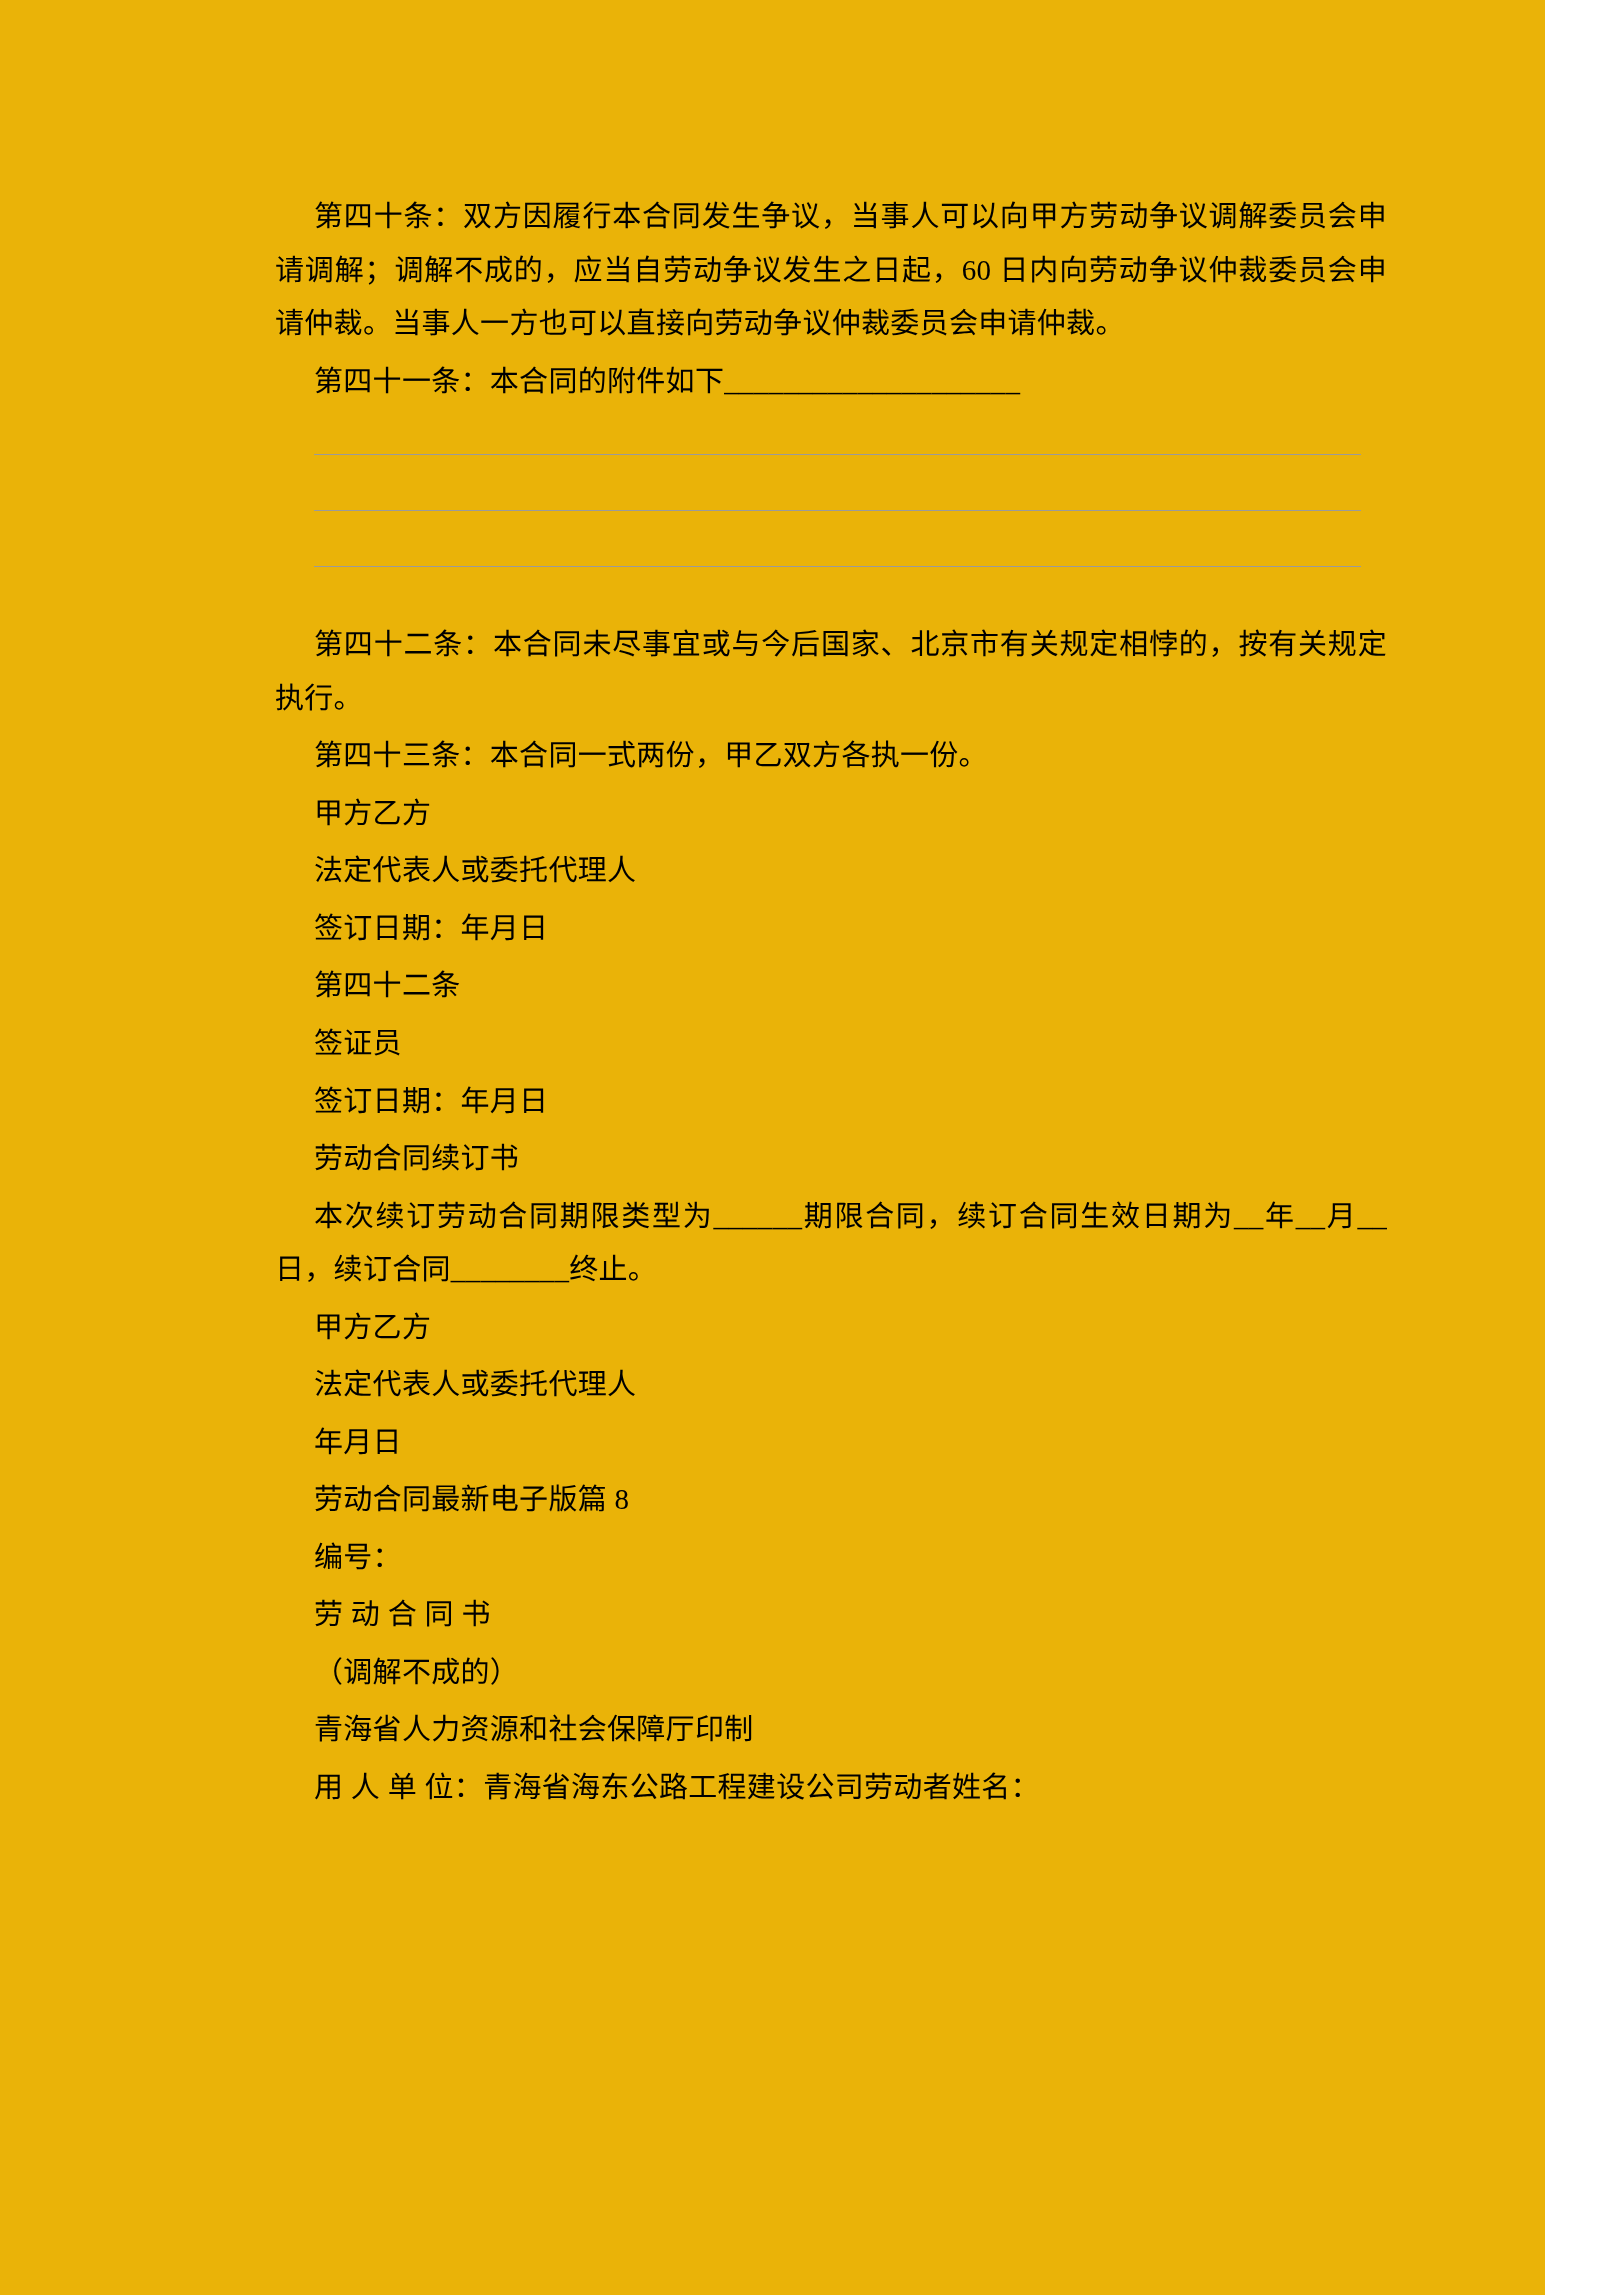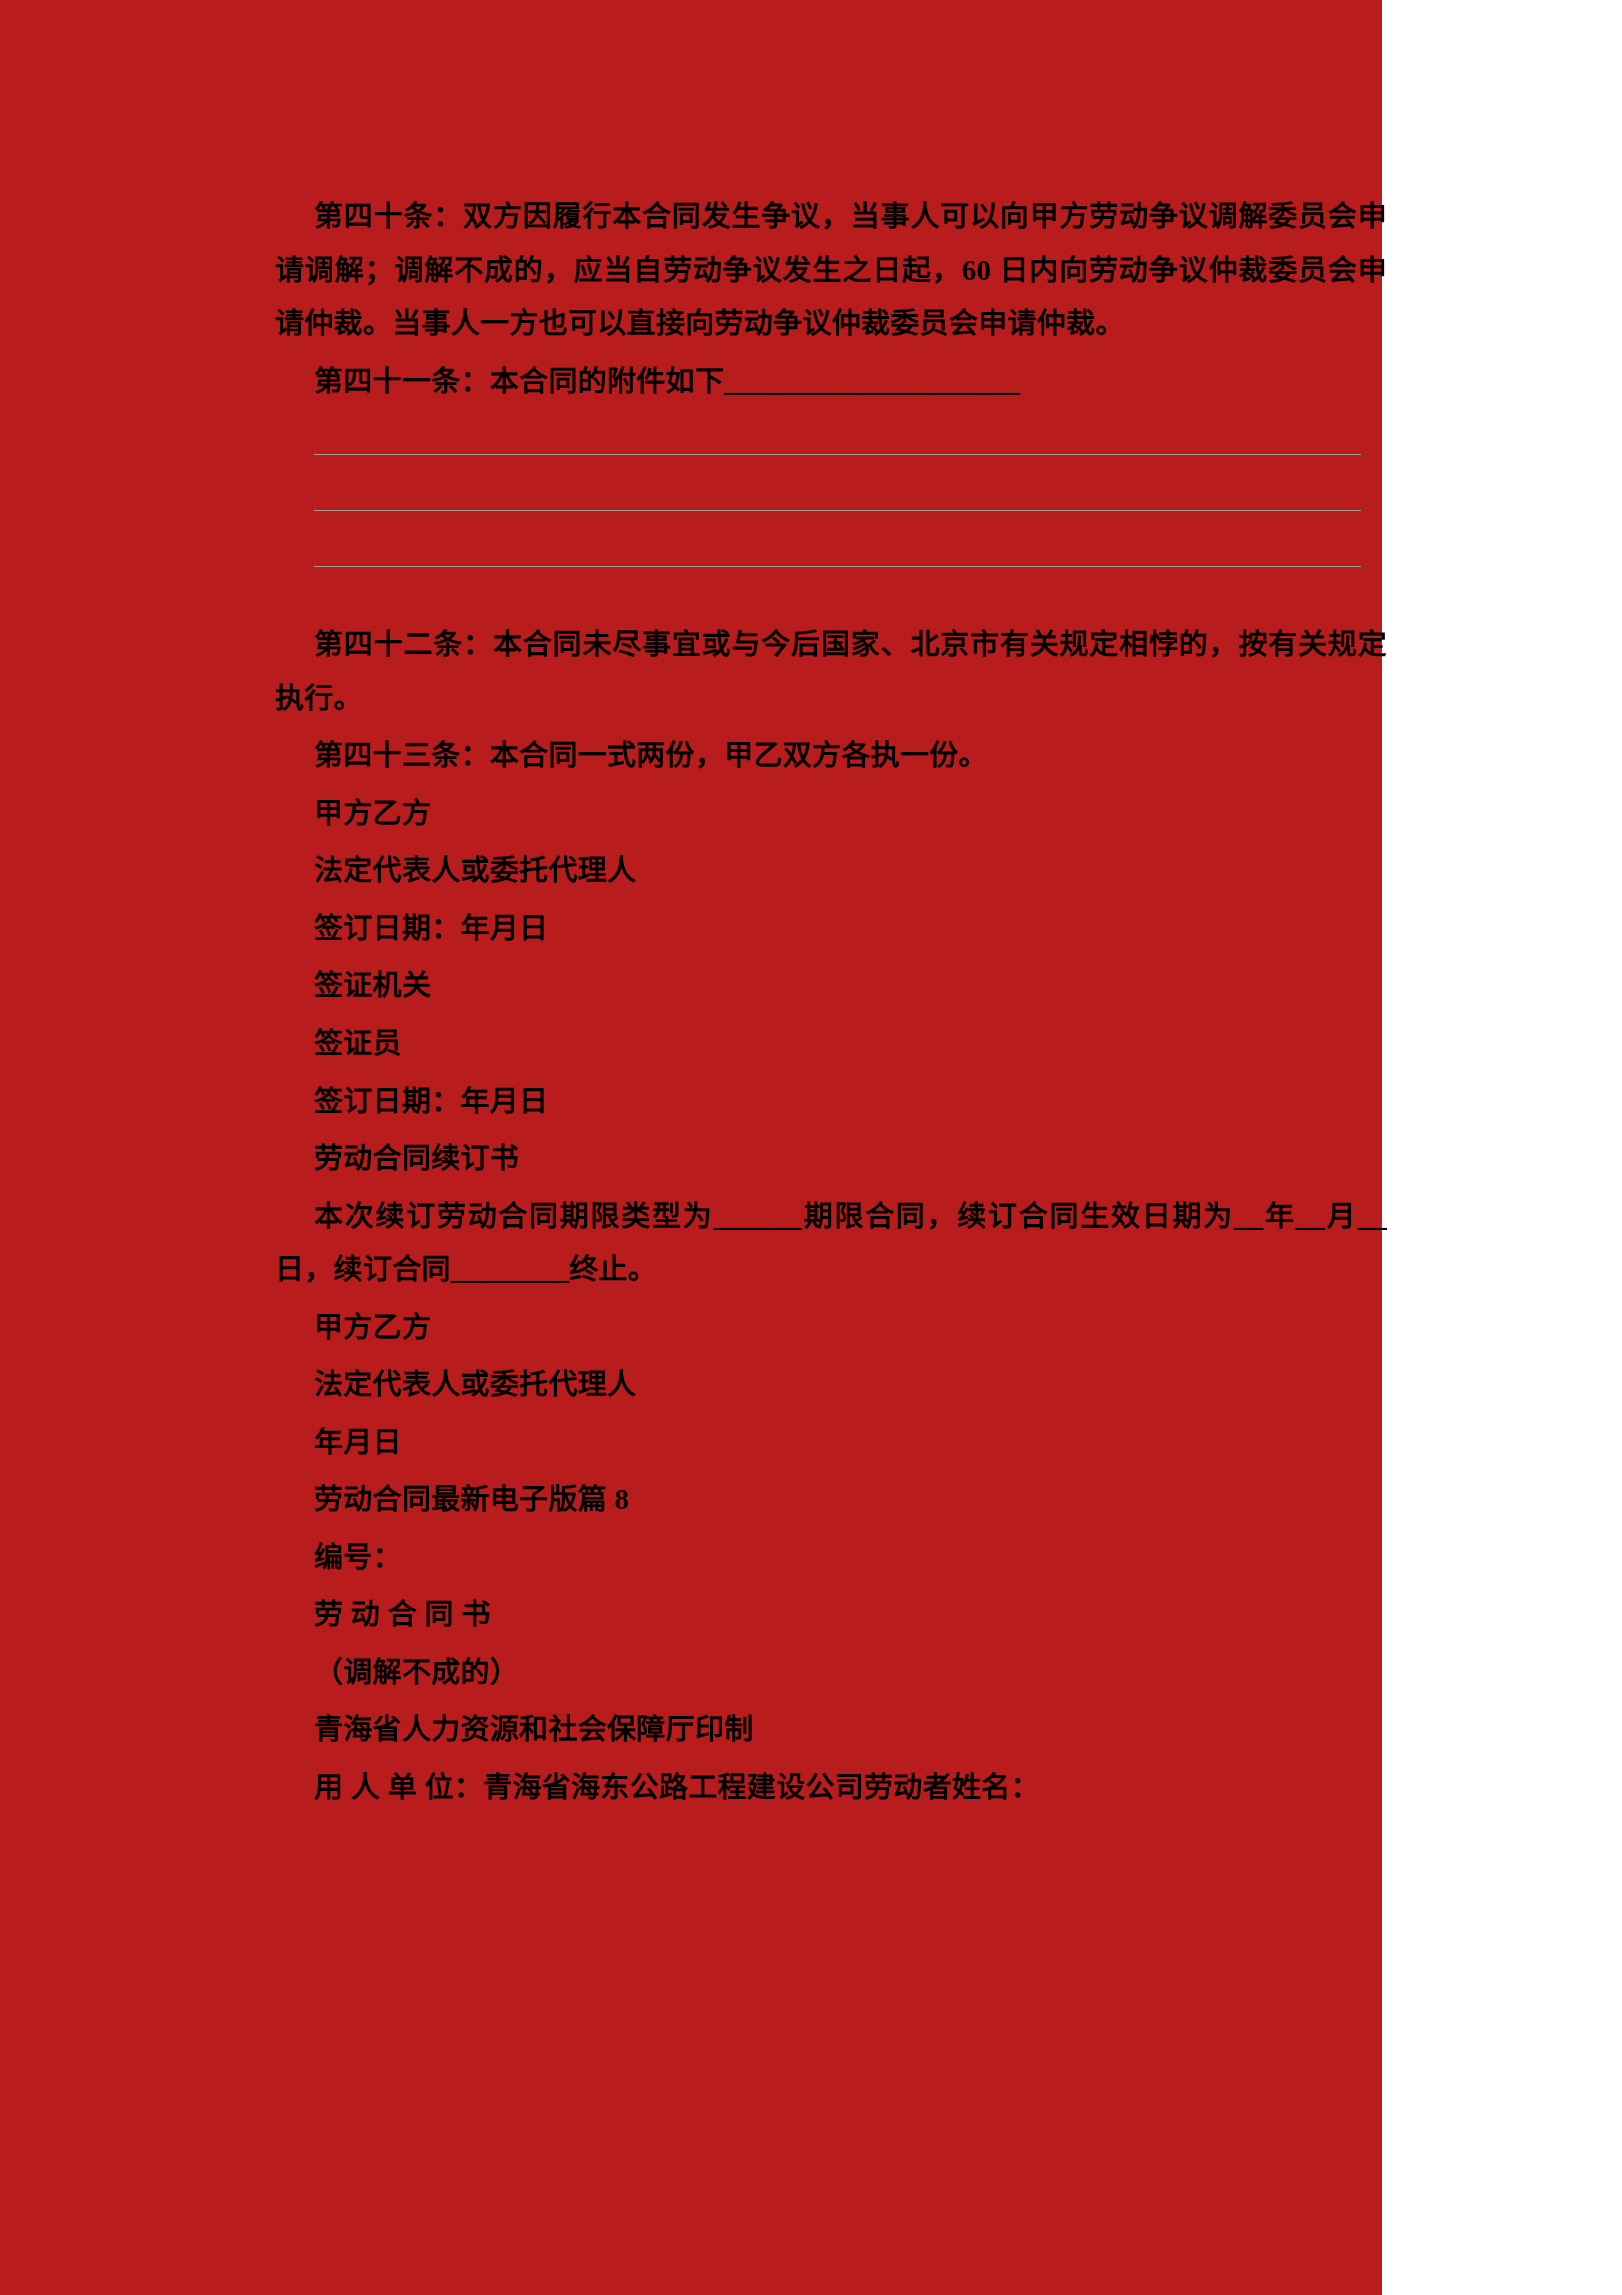--- a/index.html
+++ b/index.html
@@ -2,27 +2,26 @@
 <html lang="zh-CN" style="font-size:10.5px"><head>
 <meta charset="utf-8">
 <style>
   html, body {
     margin: 0;
     padding: 0;
     background: #ffffff;
   }
   .page {
     position: relative;
-    width: 1382px;
+    width: 1545px;
     height: 2295px;
-    background: #b91c1c;
+    background: #eab308;
     box-sizing: border-box;
     font-family: "Liberation Serif", "DejaVu Serif", serif;
     color: #000000;
-    font-weight: bold;
   }
   .content {
     position: absolute;
     left: 275px;
     top: 190px;
     width: 1112px;
   }
   
   .p {
     font-size: 29px;
@@ -72,21 +71,21 @@
       <div class="rule"></div>
     </div>
 
     <div class="spacer-md"></div>
 
     <p class="p indent">第四十二条：本合同未尽事宜或与今后国家、北京市有关规定相悖的，按有关规定执行。</p>
     <p class="p indent">第四十三条：本合同一式两份，甲乙双方各执一份。</p>
     <p class="p indent">甲方乙方</p>
     <p class="p indent">法定代表人或委托代理人</p>
     <p class="p indent">签订日期：年月日</p>
-    <p class="p indent">签证机关</p>
+    <p class="p indent">第四十二条</p>
     <p class="p indent">签证员</p>
     <p class="p indent">签订日期：年月日</p>
     <p class="p indent">劳动合同续订书</p>
     <p class="p indent">本次续订劳动合同期限类型为______期限合同，续订合同生效日期为__年__月__日，续订合同________终止。</p>
     <p class="p indent">甲方乙方</p>
     <p class="p indent">法定代表人或委托代理人</p>
     <p class="p indent">年月日</p>
     <p class="p indent">劳动合同最新电子版篇 8</p>
     <p class="p indent">编号：</p>
     <p class="p indent">劳 动 合 同 书</p>

